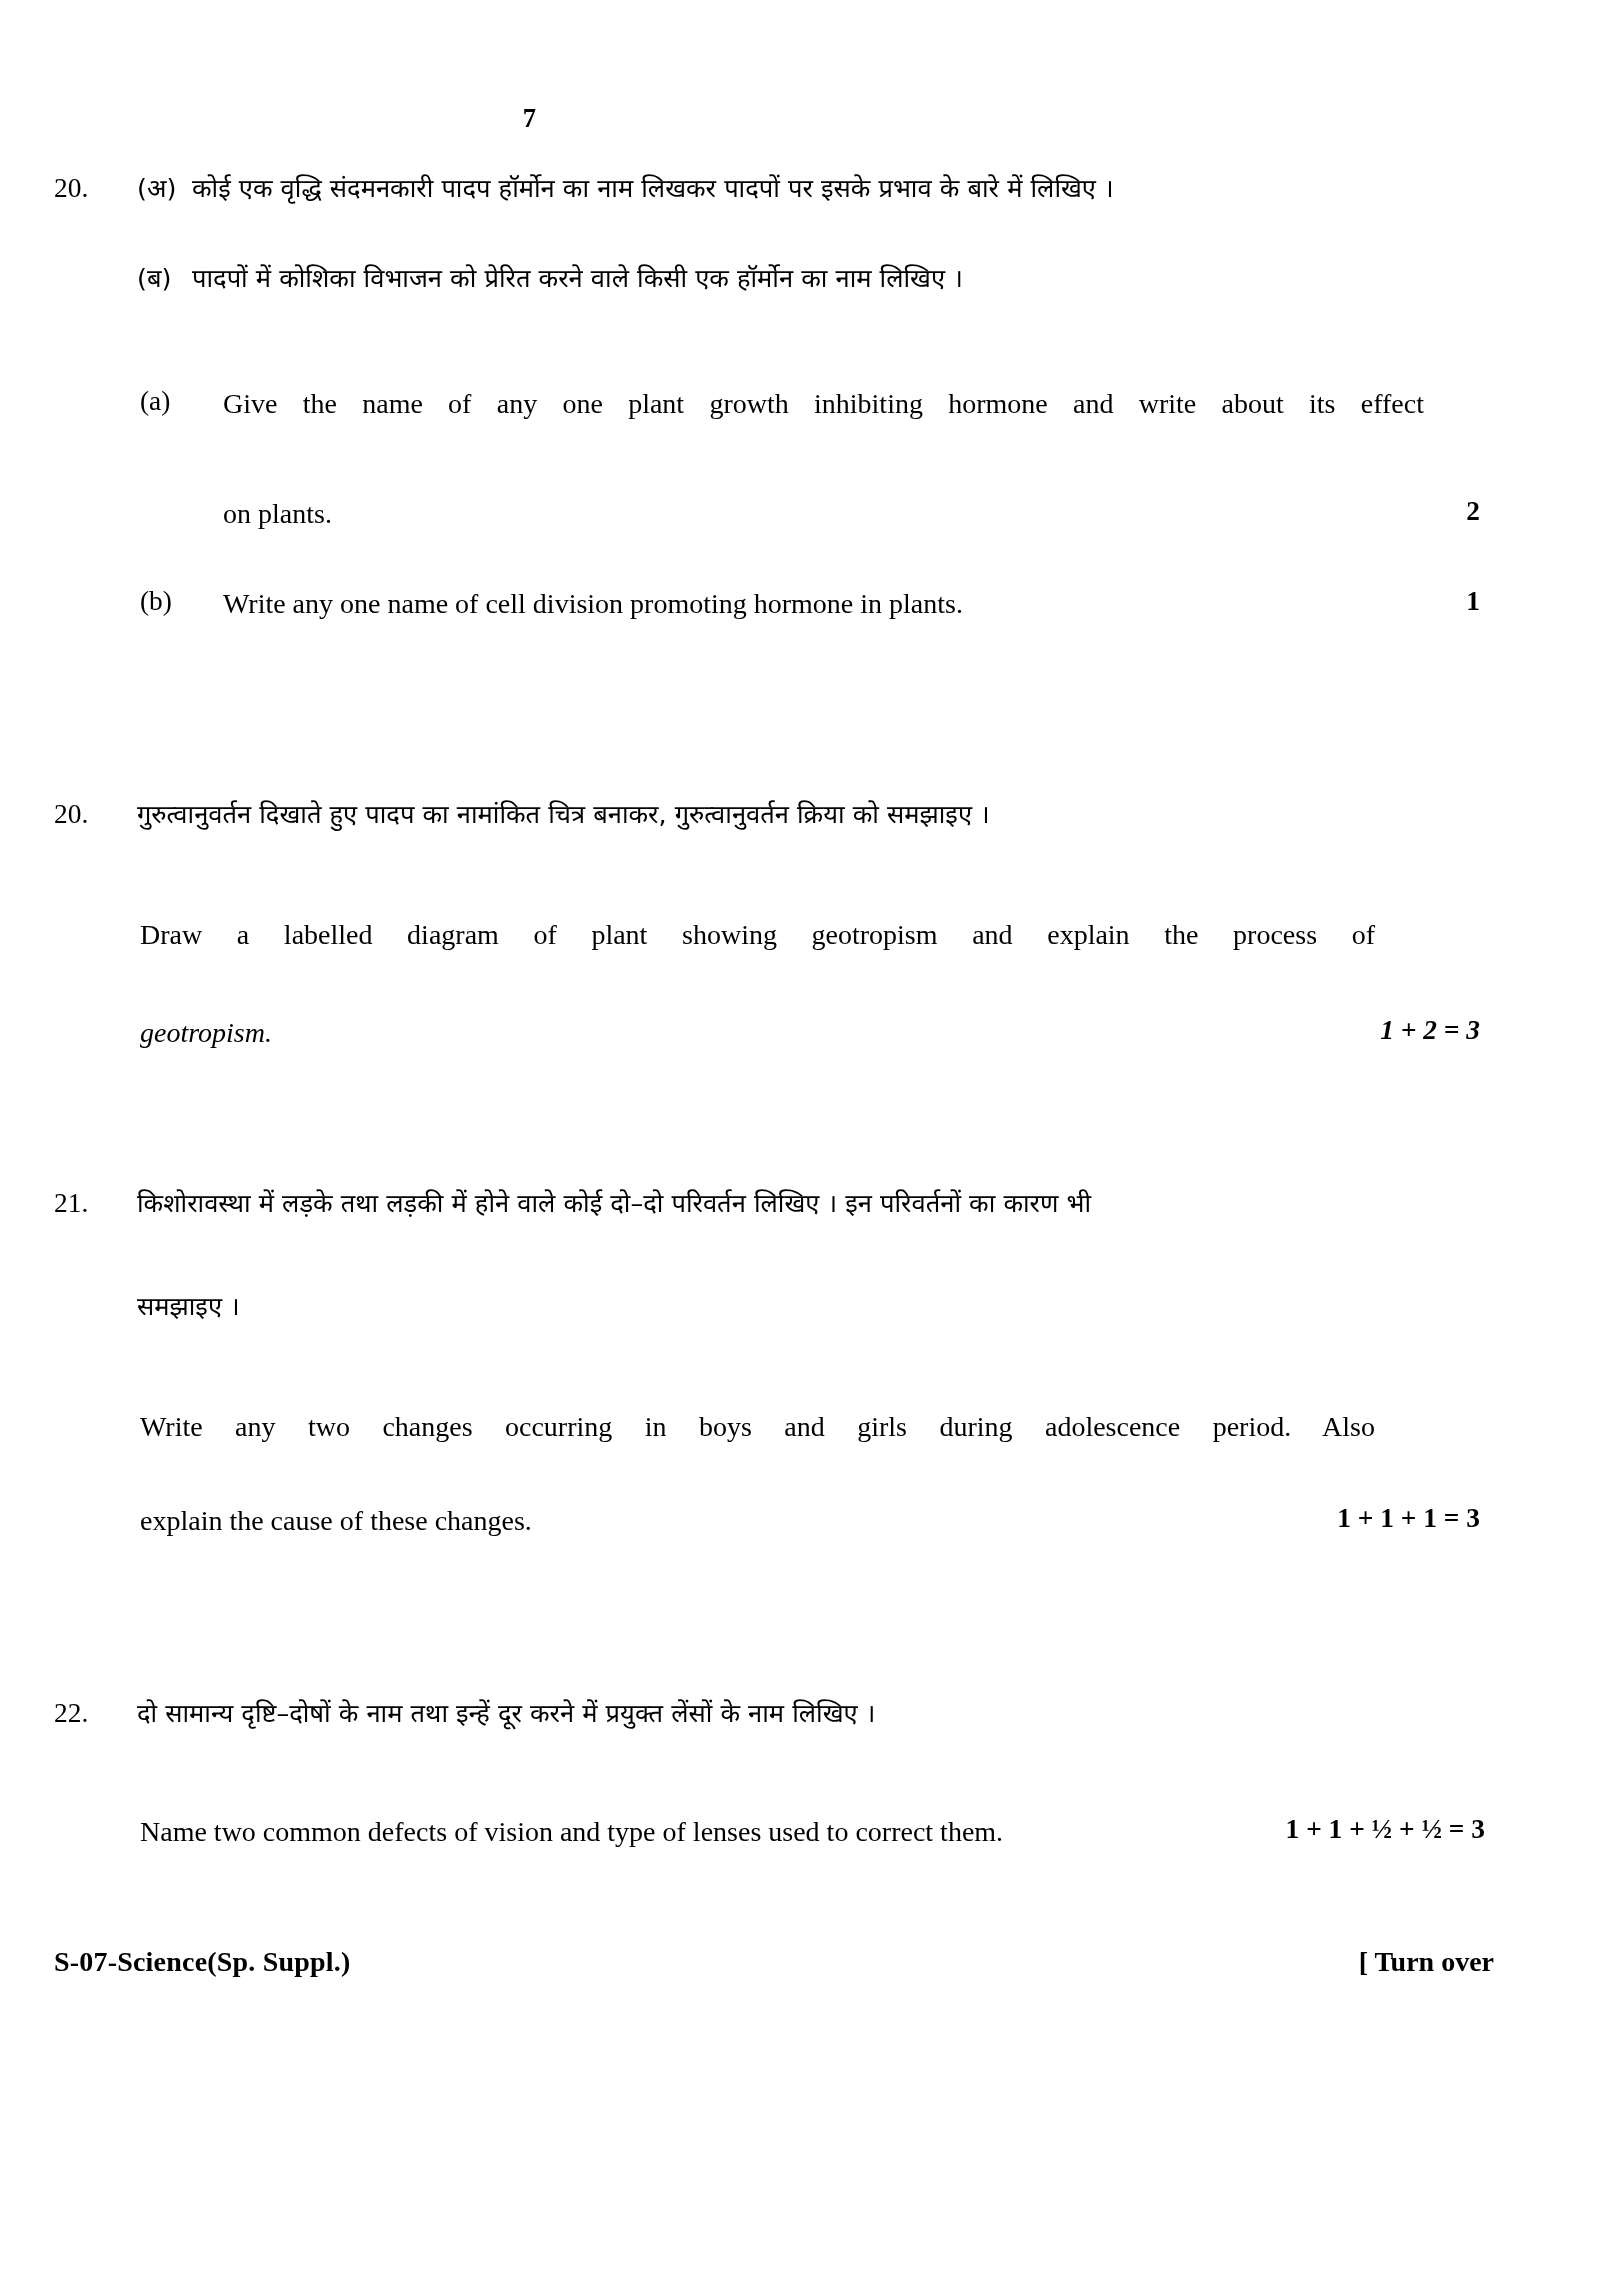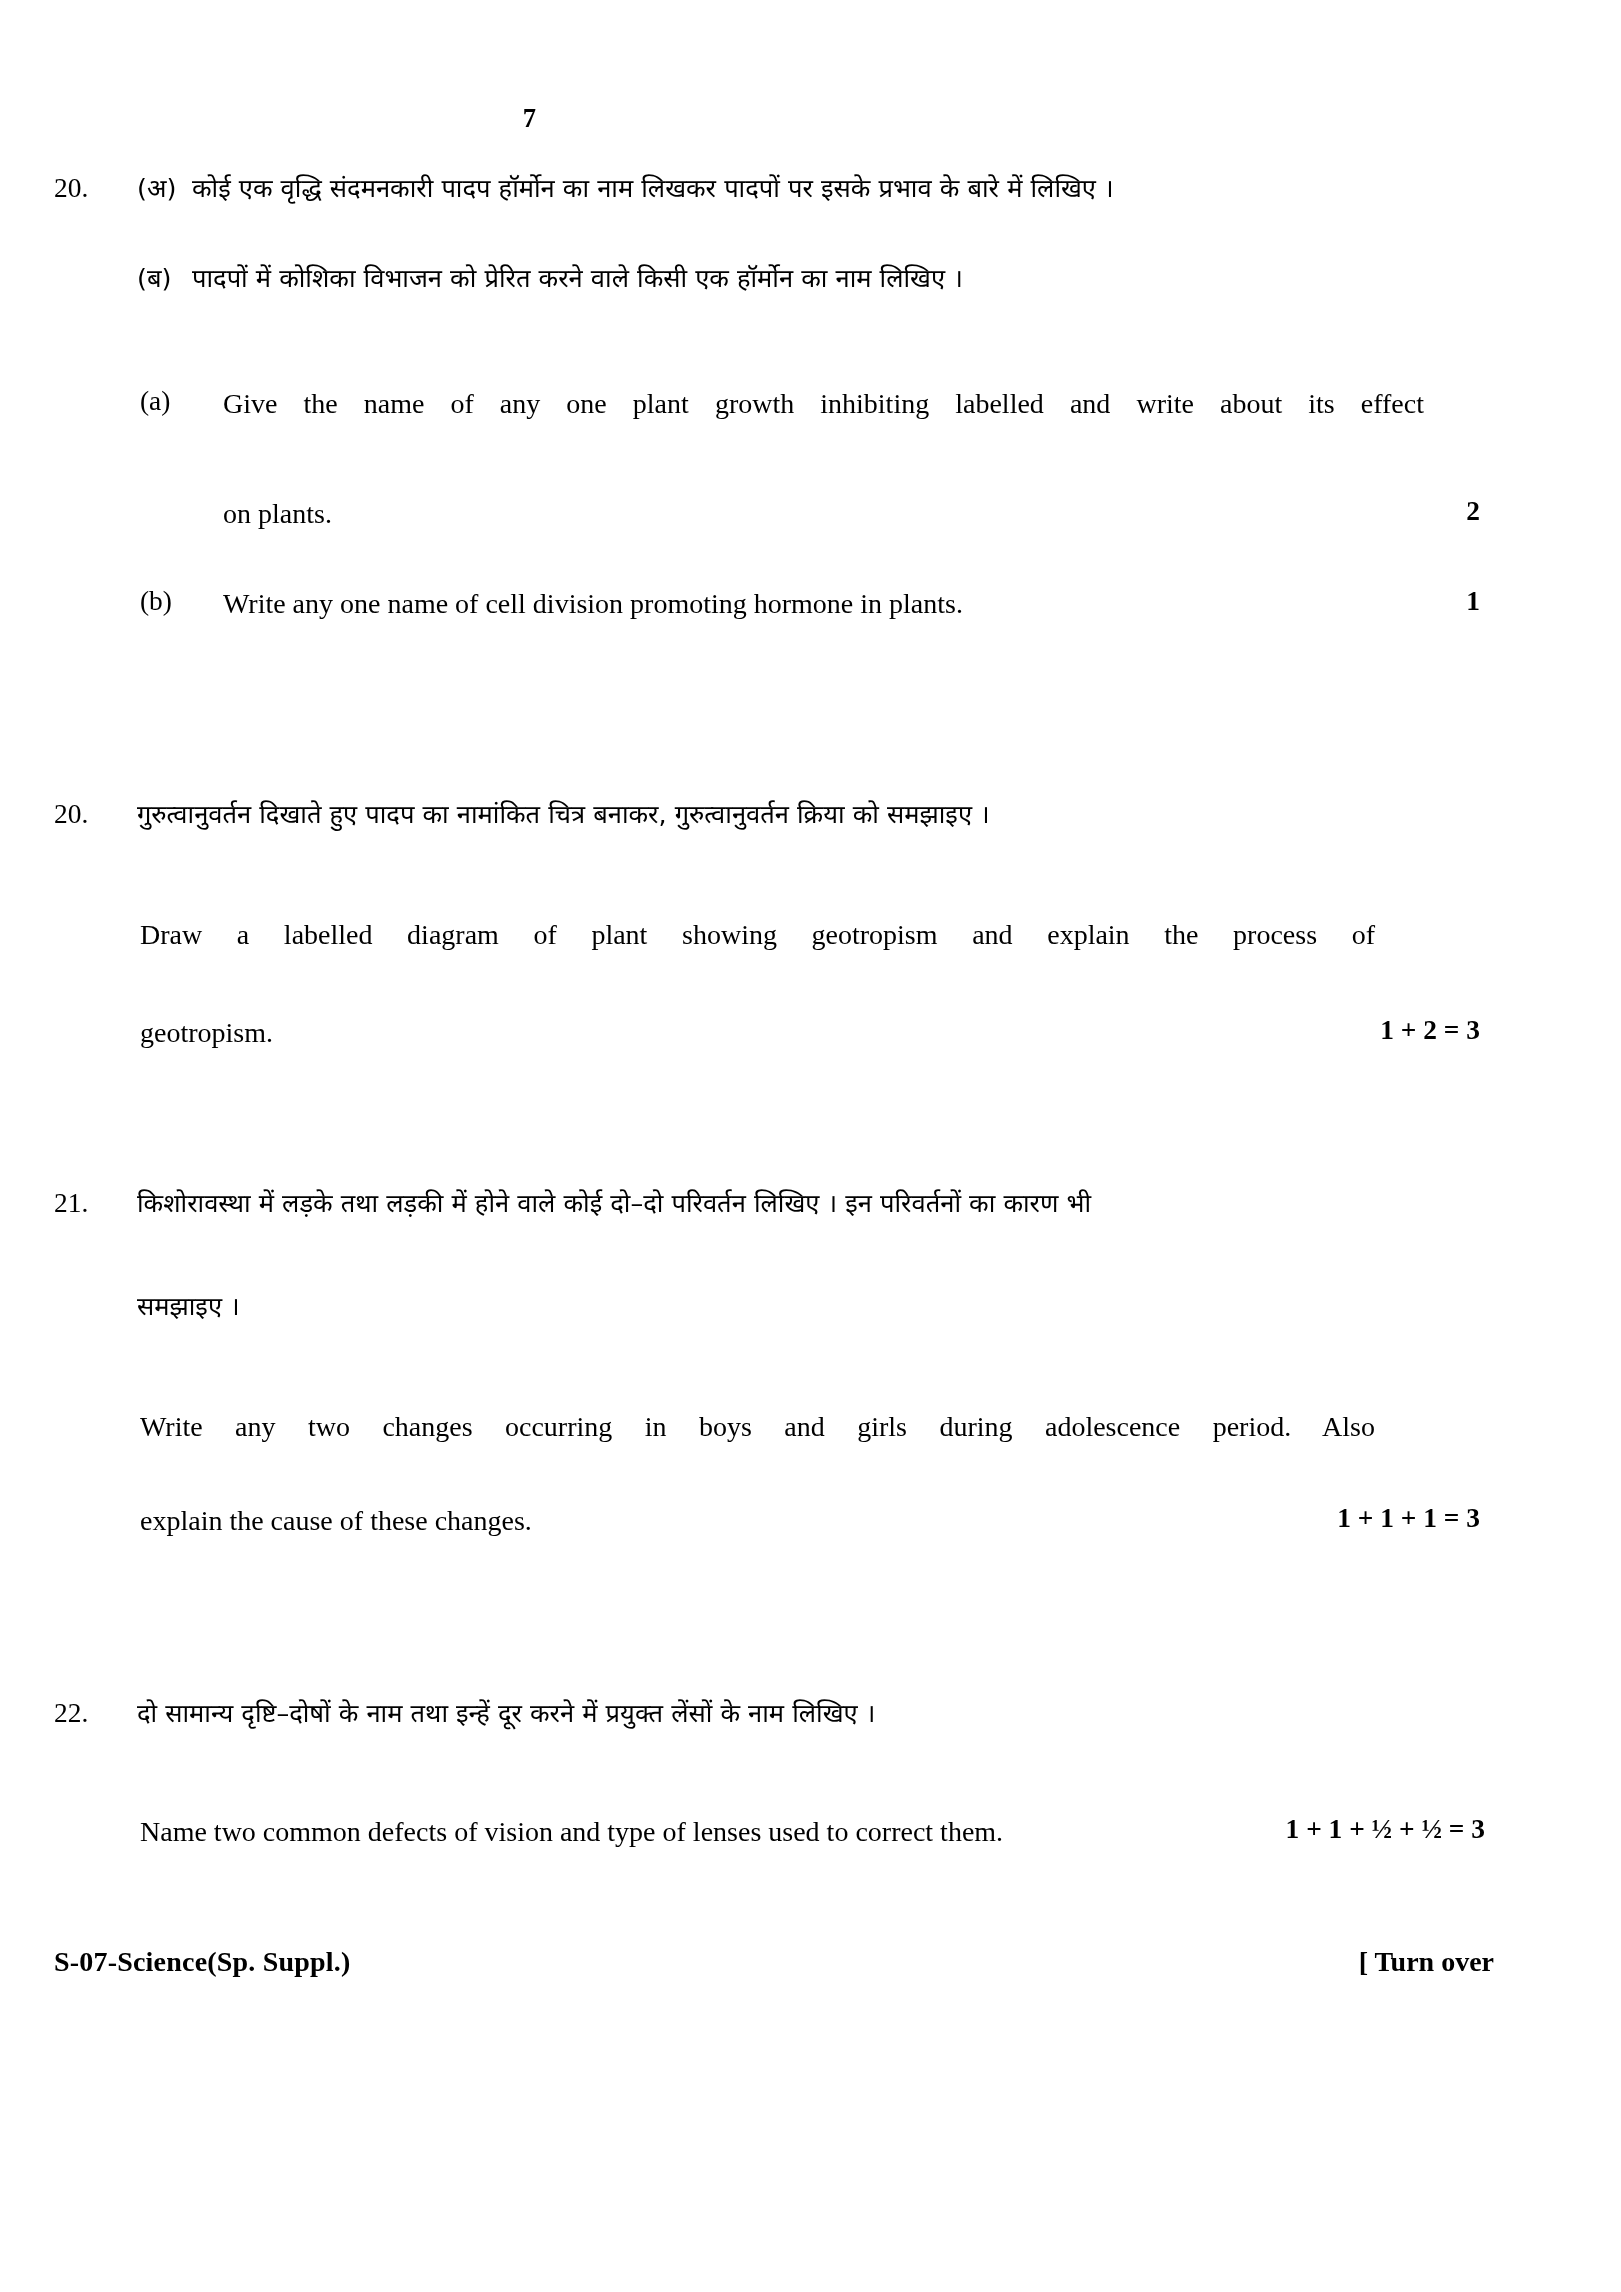--- a/index.html
+++ b/index.html
@@ -139,42 +139,42 @@
       <span class="qnum">20.</span>
       <span class="sublabel hi">(अ)</span>
       <span class="hi body-l1" style="width:1274px;">कोई एक वृद्धि संदमनकारी पादप हॉर्मोन का नाम लिखकर पादपों पर इसके प्रभाव के बारे में लिखिए ।</span>
     </div>
     <div class="line" style="height:123px;">
       <span class="sublabel hi">(ब)</span>
       <span class="hi body-l1" style="width:1274px;">पादपों में कोशिका विभाजन को प्रेरित करने वाले किसी एक हॉर्मोन का नाम लिखिए ।</span>
     </div>
     <div class="line" style="height:110px;">
       <span class="sublabel-en">(a)</span>
-      <span class="en justify body-l3" style="width:1201px;">Give the name of any one plant growth inhibiting labelled and write about its effect</span>
+      <span class="en justify body-l3" style="width:1201px;">Give the name of any one plant growth inhibiting hormone and write about its effect</span>
     </div>
     <div class="line" style="height:90px;">
       <span class="en nojust body-l3" style="width:882px;">on plants.</span>
       <span class="marks" style="left:1372px;width:108px;">2</span>
     </div>
     <div class="line" style="height:59px;">
       <span class="sublabel-en">(b)</span>
       <span class="en nojust body-l3" style="width:1078px;">Write any one name of cell division promoting hormone in plants.</span>
       <span class="marks" style="left:1372px;width:108px;">1</span>
     </div>
   </div>
 
   <div class="qblock" style="top:799px;">
     <div class="line" style="height:118px;">
       <span class="qnum">20.</span>
       <span class="hi" style="position:absolute;left:137px;width:1274px;">गुरुत्वानुवर्तन दिखाते हुए पादप का नामांकित चित्र बनाकर, गुरुत्वानुवर्तन क्रिया को समझाइए ।</span>
     </div>
     <div class="line" style="height:98px;">
       <span class="en justify" style="position:absolute;left:140px;width:1235px;">Draw a labelled diagram of plant showing geotropism and explain the process of</span>
     </div>
-    <div class="line" style="height:59px;">
+    <div class="line" style="height:59px;font-style:italic;">
       <span class="en nojust" style="position:absolute;left:140px;width:882px;">geotropism.</span>
       <span class="marks" style="left:1157px;width:323px;">1 + 2 = 3</span>
     </div>
   </div>
 
   <div class="qblock" style="top:1188px;">
     <div class="line" style="height:103px;">
       <span class="qnum">21.</span>
       <span class="hi" style="position:absolute;left:137px;width:1372px;">किशोरावस्था में लड़के तथा लड़की में होने वाले कोई दो–दो परिवर्तन लिखिए । इन परिवर्तनों का कारण भी</span>
     </div>

